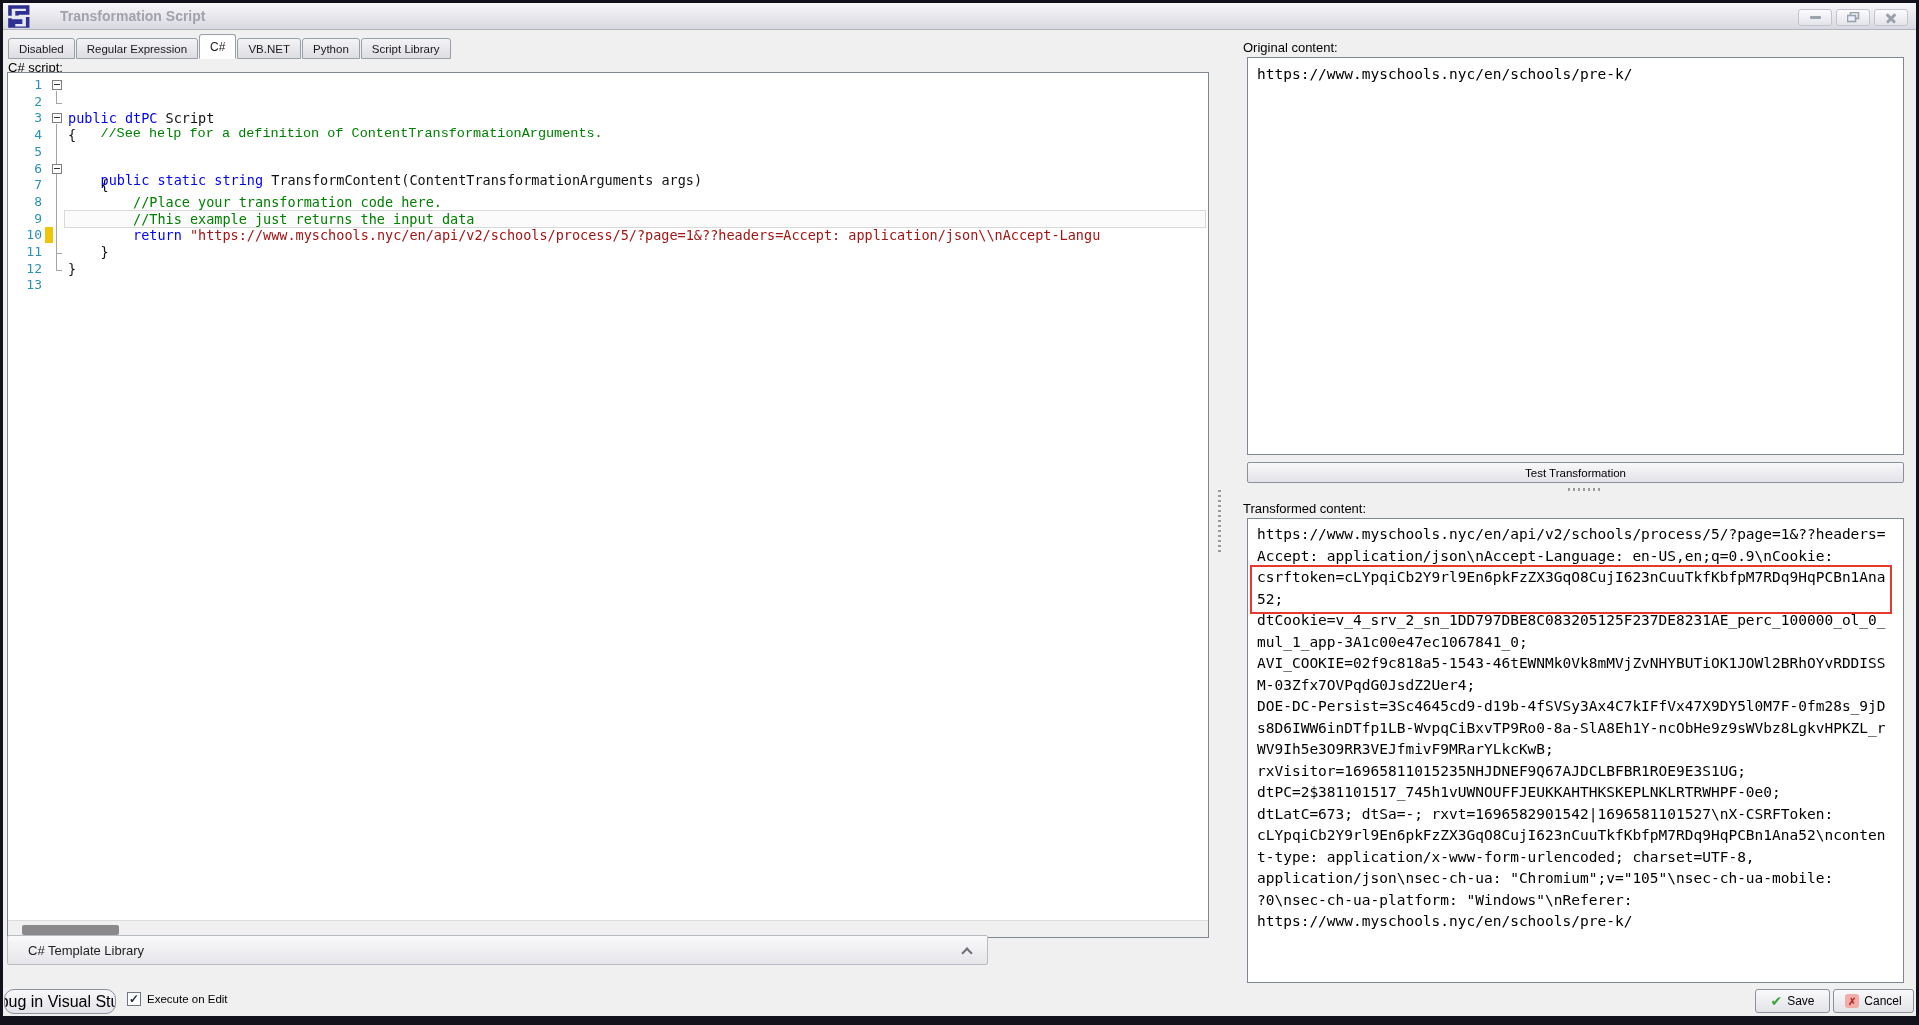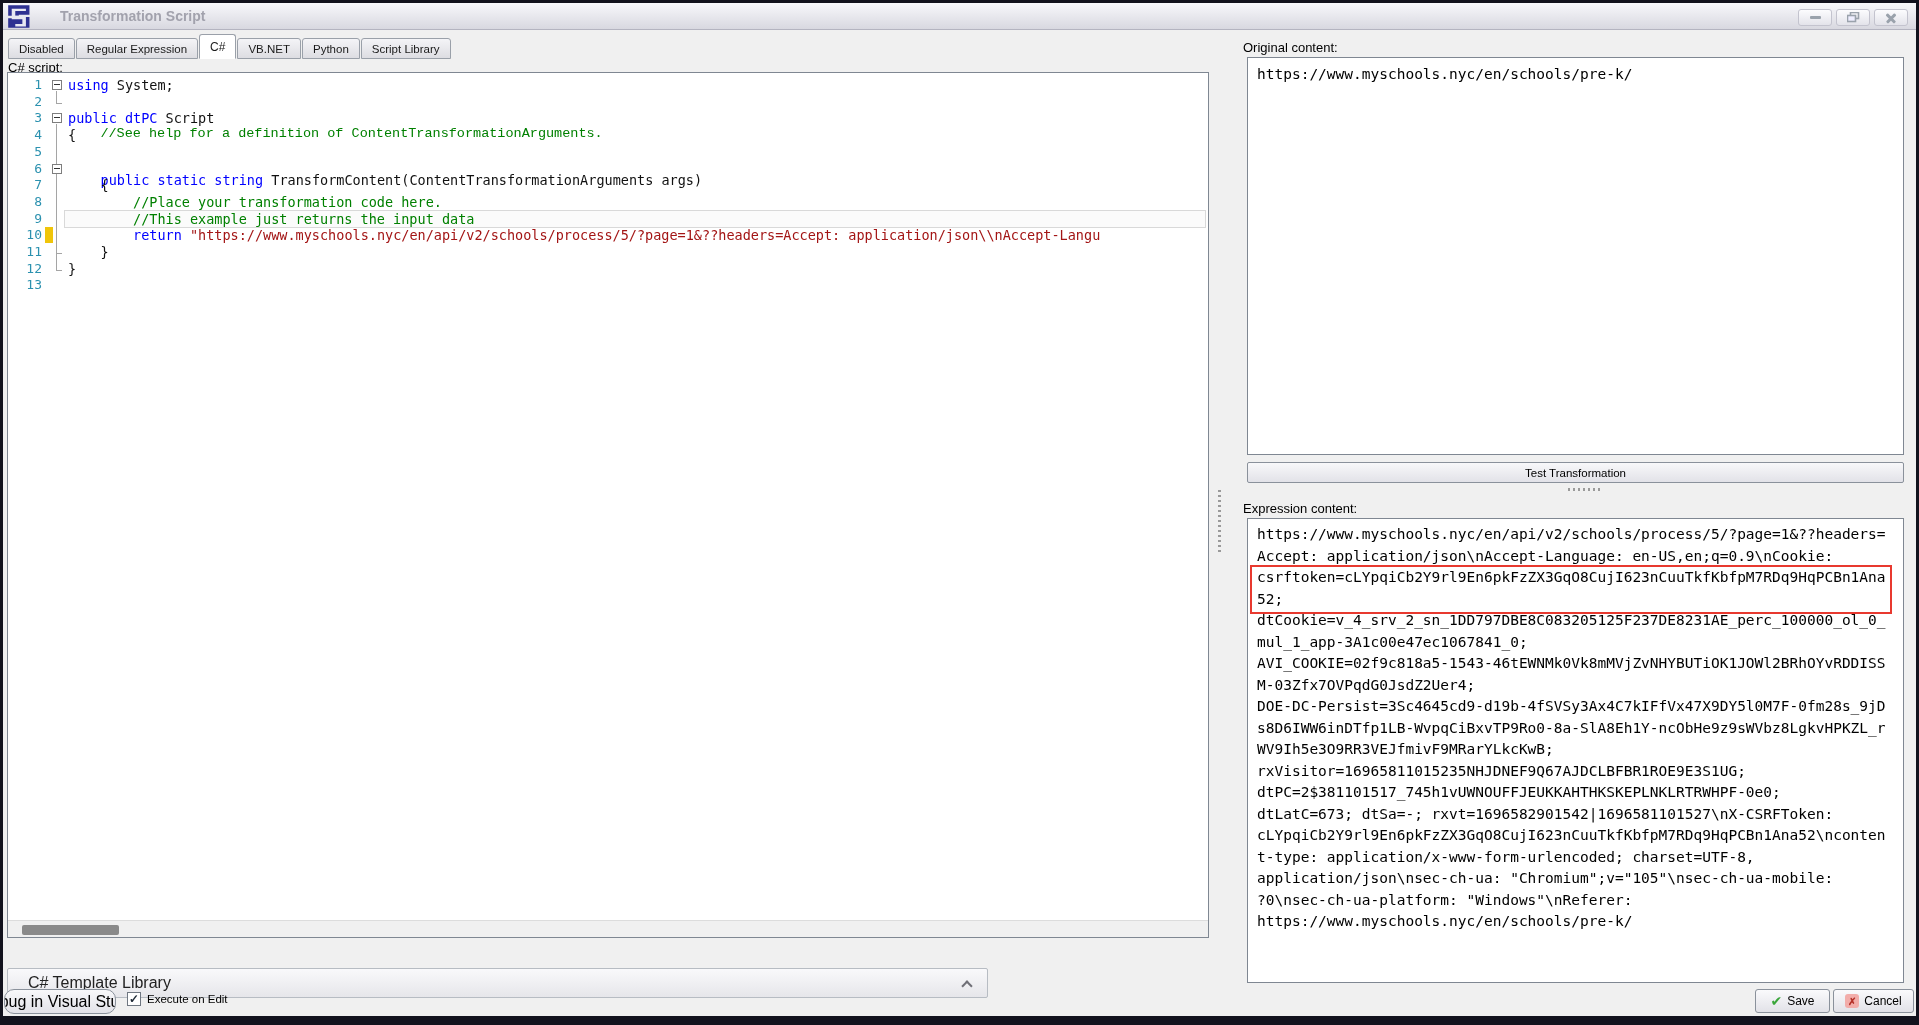--- a/index.html
+++ b/index.html
@@ -56,24 +56,24 @@
   .fold-box::after { content:""; position:absolute; left:1px; right:1px; top:3px; height:1px; background:#333; }
   .fold-line { position:absolute; left:48px; width:1px; background:#a5a5a5; }
   .fold-tick { position:absolute; left:48px; width:6px; height:1px; background:#a5a5a5; }
   .cur-line { position:absolute; left:56px; right:2px; height:18px; background:#fbfbfb; border:1px solid #d9d9d9; }
   .code-line { position:absolute; left:60px; right:0; height:17px; line-height:16.7px; font-size:13.5px; white-space:pre; z-index:2; }
   .tk-kw { color:#0000ff; } .tk-cm { color:#008000; } .tk-str { color:#a31515; } .tk-pl { color:#111; }
   .h-scrollbar { position:absolute; left:0; right:0; bottom:0; height:17px; background:#f0f0f0; border-top:1px solid #dcdcdc; }
   .h-thumb { position:absolute; left:14px; top:4px; width:97px; height:10px; background:#8a8a8a; border-radius:2px; }
   
   .tmpl-bar {
-    position:absolute; left:4px; top:965px; width:981px; height:30px;
+    position:absolute; left:4px; top:932px; width:981px; height:30px;
     background:linear-gradient(#f9f9fb,#e6e6ea);
     border:1px solid #b7bcc3; border-radius:2px;
-    display:flex; align-items:center; font-size:16px; color:#222;
+    display:flex; align-items:center; font-size:13px; color:#222;
   }
   .tmpl-bar .lbl { margin-left:20px; }
   .chevron-up { position:absolute; right:16px; top:13px; width:8px; height:8px; border-top:2px solid #6f6f76; border-right:2px solid #6f6f76; transform:rotate(-45deg); }
   
   .content-box { position:absolute; background:#fff; border:1px solid #7f8792; font-family:"DejaVu Sans Mono", monospace; }
   .orig-box { left:1244px; top:54px; width:657px; height:398px; padding:6px 0 0 9px; }
   .orig-box .txt, .t-seg { font-size:14.5px; line-height:21.5px; white-space:pre; color:#000; }
   .test-btn {
     position:absolute; left:1244px; top:459px; width:657px; height:21px;
     background:linear-gradient(#f8f8fa,#e2e2e8); border:1px solid #8a919b; border-radius:2px;
@@ -145,21 +145,20 @@
       <div class="tab">VB.NET</div>
       <div class="tab">Python</div>
       <div class="tab">Script Library</div>
     </div>
 
   <div class="panel-label" style="left:5px; top:57px;">C# script:</div>
   <div class="editor">
     <div class="editor-canvas">
         <div class="ln-num" style="top: 4px;">1</div>
         <div class="fold-box" style="top: 7px;"></div>
-        <div class="code-line" style="top: 4px;"><span class="tk-kw">using</span><span class="tk-pl"> System;</span></div>
         <div class="ln-num" style="top: 20.7px;">2</div>
         <div class="ln-num" style="top: 37.4px;">3</div>
         <div class="fold-box" style="top: 40.4px;"></div>
         <div class="code-line" style="top: 37.4px;"><span class="tk-kw">public</span><span class="tk-pl"> </span><span class="tk-kw">dtPC</span><span class="tk-pl"> Script</span></div>
         <div class="ln-num" style="top: 54.1px;">4</div>
         <div class="code-line" style="top: 54.1px;"><span class="tk-pl">{</span></div>
         <div class="ln-num" style="top: 70.8px;">5</div>
         <div class="code-line" style="top: 53px; font-family: Liberation Mono, monospace;"><span class="tk-pl">    </span><span class="tk-cm">//See help for a definition of ContentTransformationArguments.</span></div>
         <div class="ln-num" style="top: 87.5px;">6</div>
         <div class="fold-box" style="top: 90.5px;"></div>
@@ -201,21 +200,21 @@
   <div class="content-box orig-box">
     <div class="txt">https://www.myschools.nyc/en/schools/pre-k/</div>
   </div>
 
   <div class="test-btn">
     <span>Test Transformation</span>
   </div>
   <div class="h-grip"></div>
   <div class="v-grip"></div>
 
-  <div class="panel-label" style="left:1240px; top:498px;">Expression content:</div>
+  <div class="panel-label" style="left:1240px; top:498px;">Transformed content:</div>
   <div class="content-box trans-box" style="position:absolute;">
     <div class="t-seg">https://www.myschools.nyc/en/api/v2/schools/process/5/?page=1&amp;??headers=
 Accept: application/json\nAccept-Language: en-US,en;q=0.9\nCookie:</div>
     <div class="t-seg">csrftoken=cLYpqiCb2Y9rl9En6pkFzZX3GqO8CujI623nCuuTkfKbfpM7RDq9HqPCBn1Ana
 52;</div>
     <div class="t-seg">dtCookie=v_4_srv_2_sn_1DD797DBE8C083205125F237DE8231AE_perc_100000_ol_0_
 mul_1_app-3A1c00e47ec1067841_0;
 AVI_COOKIE=02f9c818a5-1543-46tEWNMk0Vk8mMVjZvNHYBUTiOK1JOWl2BRhOYvRDDISS
 M-03Zfx7OVPqdG0JsdZ2Uer4;
 DOE-DC-Persist=3Sc4645cd9-d19b-4fSVSy3Ax4C7kIFfVx47X9DY5l0M7F-0fm28s_9jD

